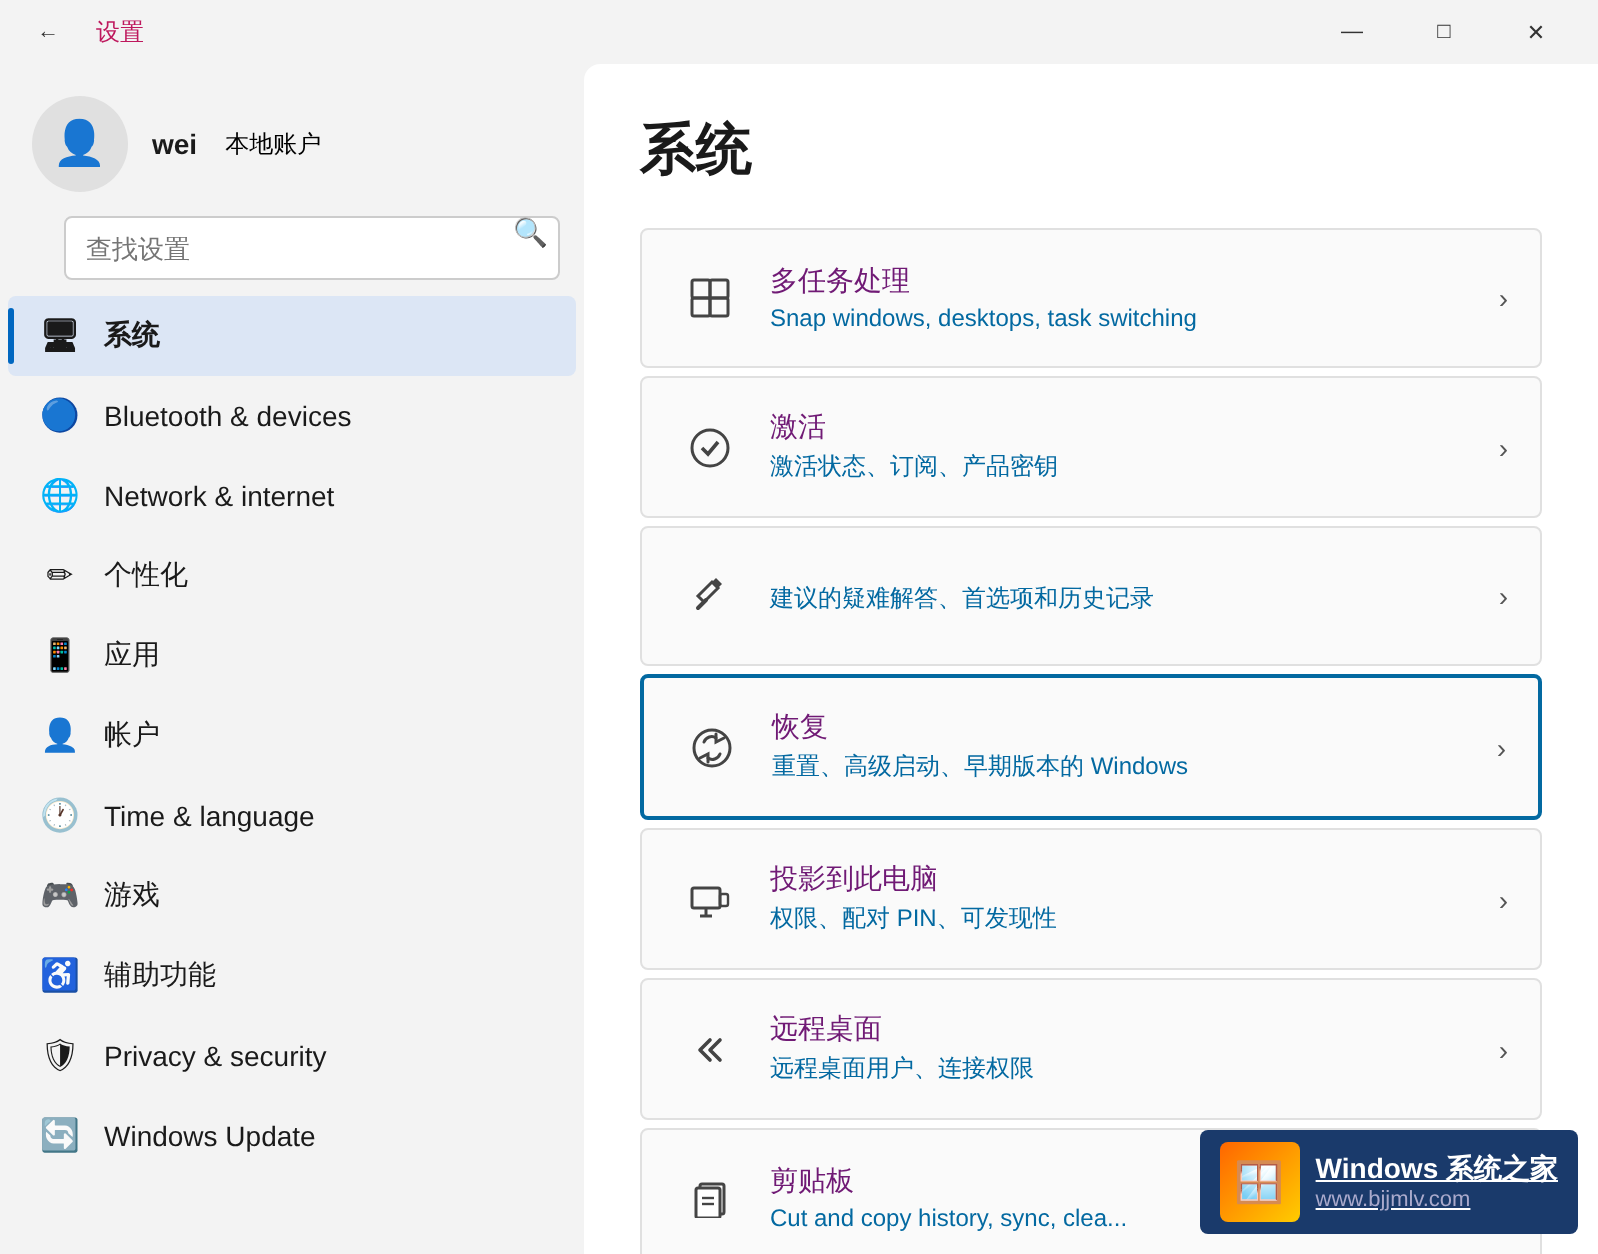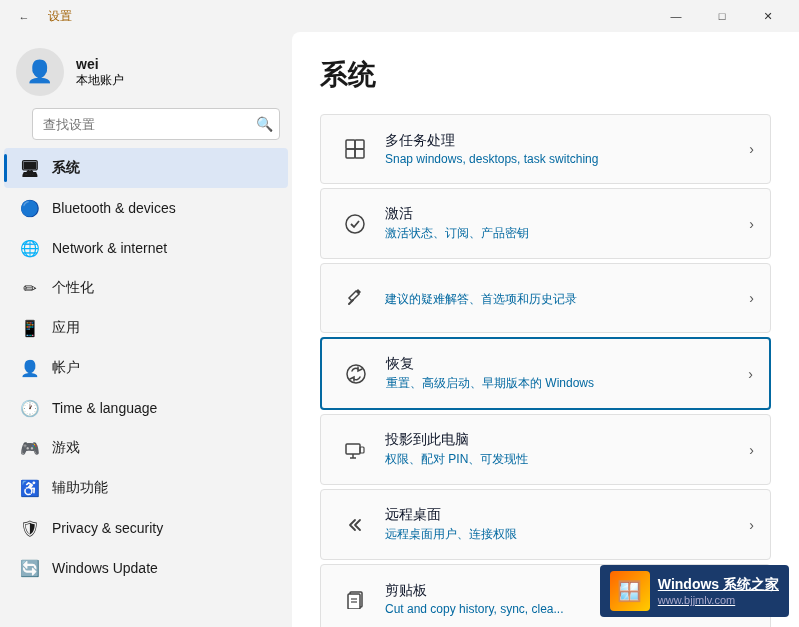--- a/index.html
+++ b/index.html
@@ -21,21 +21,21 @@
       height: 32px;
       padding: 0 8px;
     }
     .title-bar-left {
       display: flex;
       align-items: center;
       gap: 8px;
     }
     .title-bar-title {
       font-size: 12px;
-      color: #a16207;
+      color: #be185d;
     }
     .title-bar-controls {
       display: flex;
       align-items: center;
       gap: 0;
     }
     .title-btn {
       width: 46px;
       height: 32px;
       display: flex;
@@ -78,30 +78,30 @@
       height: 48px;
       border-radius: 50%;
       background: #e0e0e0;
       display: flex;
       align-items: center;
       justify-content: center;
       font-size: 22px;
       color: #666;
       flex-shrink: 0;
     }
-    .user-info { display: flex; flex-direction: column; }
+    .user-info { display: flex; flex-direction: row; gap: 14px; }
     .user-name { font-size: 14px; font-weight: 600; color: #1a1a1a; }
     .user-sub { font-size: 12px; color: #000000; }
 
     
     .search-box {
       margin: 0 12px 8px 12px;
       position: relative;
       display: flex;
-      align-items: center;
+      align-items: flex-start;
       padding-left: 20px;
     }
     .search-input {
       width: 100%;
       height: 32px;
       border: 1px solid #ccc;
       border-radius: 4px;
       padding: 0 30px 0 10px;
       font-size: 13px;
       background: white;
@@ -193,21 +193,21 @@
       height: 36px;
       display: flex;
       align-items: center;
       justify-content: center;
       font-size: 20px;
       color: #444;
       flex-shrink: 0;
       margin-right: 12px;
     }
     .setting-text { flex: 1; }
-    .setting-title { font-size: 14px; font-weight: 500; color: #0f172a; }
+    .setting-title { font-size: 14px; font-weight: 500; color: #701a75; }
     .setting-desc { font-size: 12px; color: #0369a1; margin-top: 2px; }
     .chevron {
       color: #555;
       font-size: 14px;
       margin-left: 8px;
     }
 
     
     .watermark {
       position: absolute;

